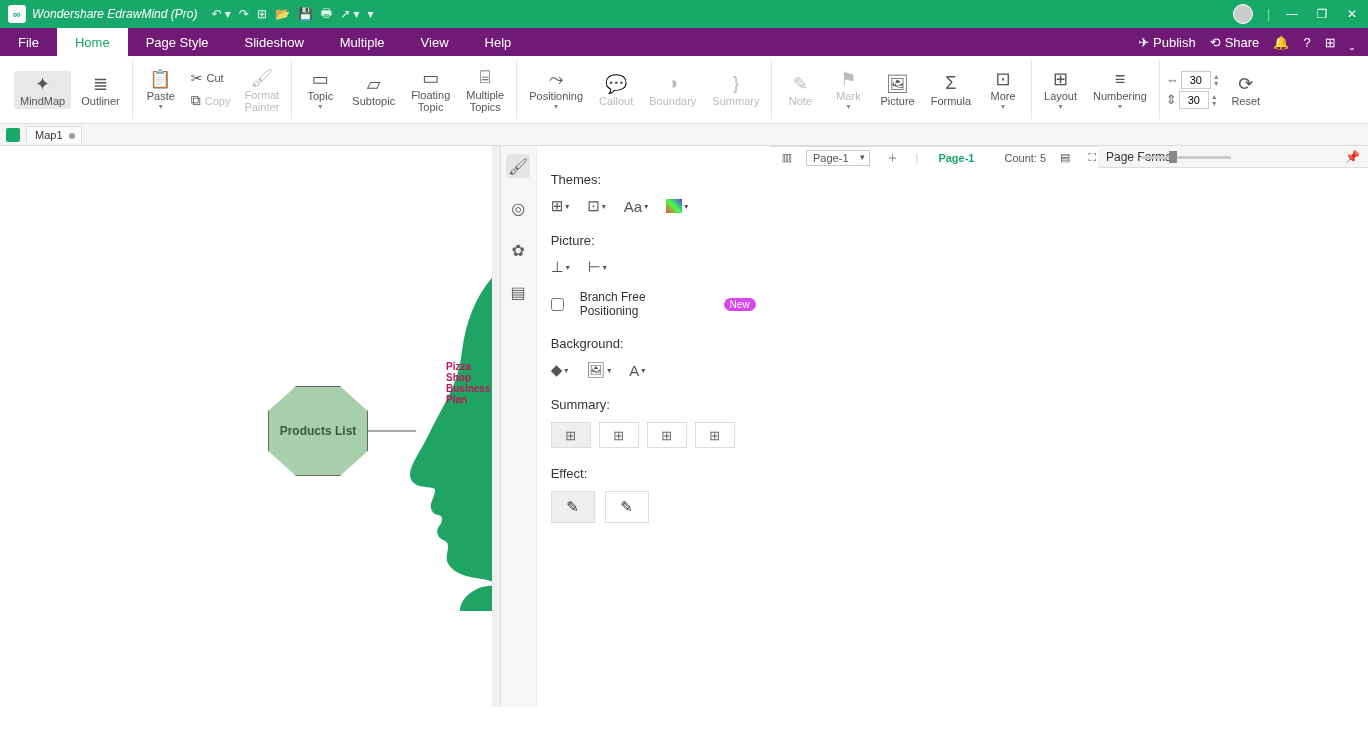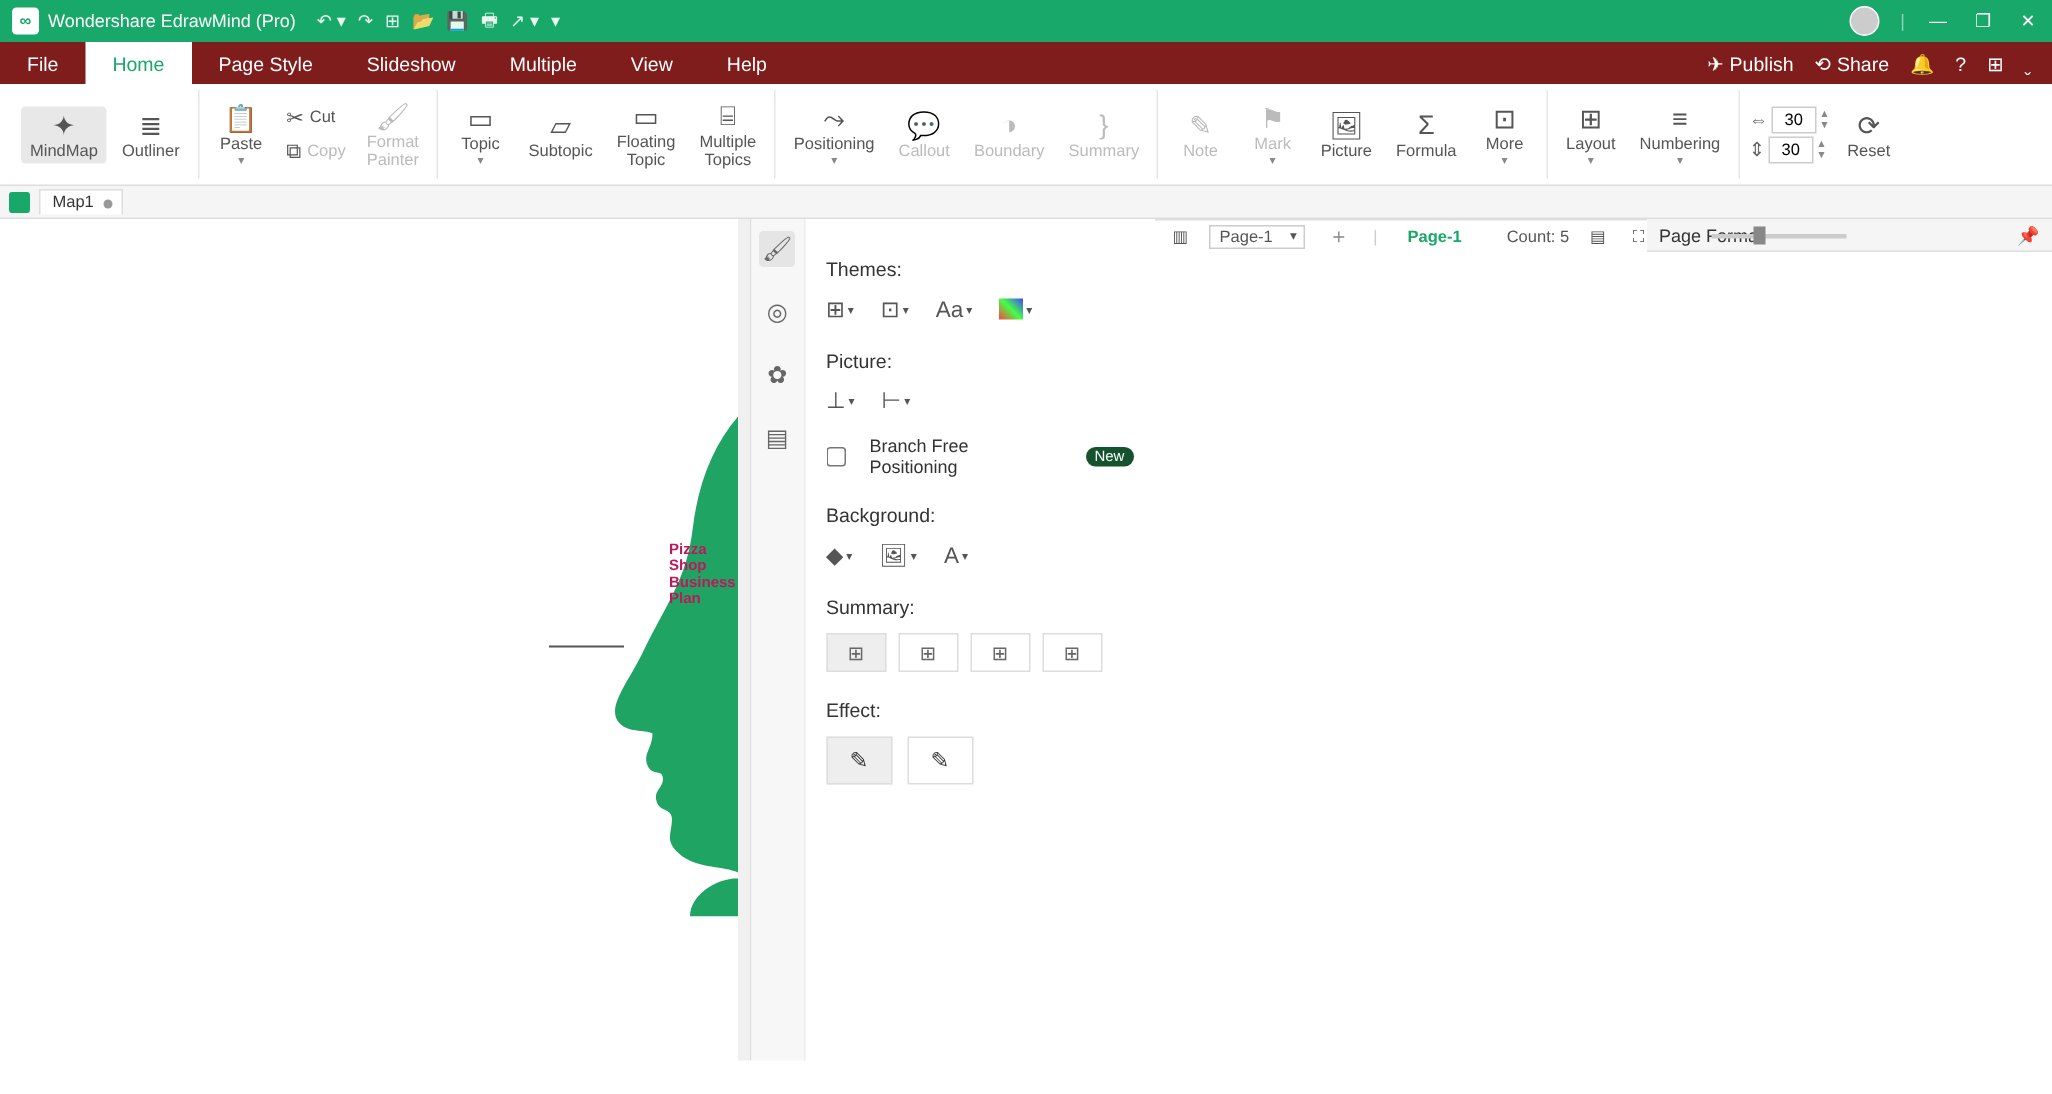--- a/index.html
+++ b/index.html
@@ -1,30 +1,30 @@
 <!DOCTYPE html>
 <html><head>
 <meta charset="utf-8">
 <style>
 * { margin:0; padding:0; box-sizing:border-box; font-family:"Segoe UI",Arial,sans-serif; }
 body { width:1368px; height:729px; overflow:hidden; background:#fff; font-size:12px; color:#333; }
 
 
 .titlebar { height:28px; background:#18a86a; display:flex; align-items:center; padding:0 8px; color:#fff; }
 .titlebar .logo { width:18px; height:18px; background:#fff; border-radius:3px; display:flex; align-items:center; justify-content:center; color:#18a86a; font-weight:bold; font-size:11px; margin-right:6px; }
-.titlebar .title { font-size:12px; margin-right:14px; }
+.titlebar .title { font-size:12px; margin-right:14px;font-style:italic; }
 .titlebar .qat { display:flex; gap:8px; align-items:center; }
 .titlebar .qat span { cursor:pointer; opacity:.9; }
 .titlebar .spacer { flex:1; }
 .titlebar .rightctl { display:flex; align-items:center; gap:14px; }
 .titlebar .avatar { width:20px; height:20px; border-radius:50%; background:#ccc; border:1px solid #fff; }
 .titlebar .winbtn { width:16px; text-align:center; cursor:pointer; }
 
 
-.menubar { height:28px; background:#7f1d1d; display:flex; align-items:stretch; color:#fff; }
+.menubar { height:28px; background:#701a75; display:flex; align-items:stretch; color:#fff; }
 .menubar .menuitem { padding:0 18px; display:flex; align-items:center; font-size:13px; cursor:pointer; }
 .menubar .menuitem.active { background:#fff; color:#18a86a; }
 .menubar .menuitem.file { color:#fff; }
 .menubar .spacer { flex:1; }
 .menubar .rightmenu { display:flex; align-items:center; gap:14px; padding-right:14px; }
 .menubar .rightmenu .mi { display:flex; align-items:center; gap:4px; cursor:pointer; font-size:13px; }
 
 
 .ribbon { height:68px; background:#fff; border-bottom:1px solid #ddd; display:flex; align-items:stretch; padding:4px 8px; }
 .rgroup { display:flex; align-items:center; padding:0 6px; border-right:1px solid #e5e5e5; gap:4px; }
@@ -77,21 +77,21 @@
 .iconbtn { display:flex; align-items:center; gap:2px; cursor:pointer; font-size:15px; color:#555; }
 .iconbtn .dd { font-size:8px; }
 .rainbowrow { display:flex; gap:8px; }
 .rainbowbtn { width:40px; height:26px; border:1px solid #ddd; display:flex; align-items:center; justify-content:center; cursor:pointer; font-size:13px; color:#666; }
 .rainbowbtn.active { background:#eee; }
 .effectrow { display:flex; gap:10px; }
 .effectbtn { width:44px; height:32px; border:1px solid #ddd; display:flex; align-items:center; justify-content:center; cursor:pointer; font-size:15px; }
 .effectbtn.active { background:#eee; }
 .chk { display:flex; align-items:center; gap:16px; font-size:12px; }
 .chk input { width:13px; height:13px; }
-.newbadge { background:#14532d; color:#fff; font-size:10px; padding:1px 6px; border-radius:8px;text-align:right; }
+.newbadge { background:#d946ef; color:#fff; font-size:10px; padding:1px 6px; border-radius:8px;text-align:right; }
 .panelheader { height:22px; background:#f5f5f5; border-bottom:1px solid #ddd; padding:0 8px; display:flex; align-items:center; justify-content:space-between; font-size:12px; width:270px; position:absolute; right:0; top:146px; }
 
 
 .statusbar { height:22px; border-top:1px solid #ddd; display:flex; align-items:center; padding:0 8px; font-size:11px; color:#555; gap:10px; }
 .statusbar .pagesel { border:1px solid #ccc; padding:1px 20px 1px 6px; position:relative; }
 .statusbar .pagesel::after { content:"▾"; position:absolute; right:4px; font-size:9px; }
 .statusbar .addpage { font-size:14px; cursor:pointer; color:#888; padding:0 6px; }
 .statusbar .pagetab { color:#18a86a; font-weight:bold; padding:0 10px; }
 .statusbar .spacer { flex:1; }
 .statusbar .ctrl { cursor:pointer; padding:0 4px; }
@@ -293,20 +293,23 @@
 
     <svg class="headshape" width="290" height="370" viewBox="0 0 290 370">
       <path fill="#1fa463" d="M160 5 C230 5 270 60 268 140 C268 170 255 195 248 215 C244 228 250 240 240 255 C232 268 225 268 222 280 C218 300 235 320 215 340 C195 358 120 348 98 345 C80 342 60 355 60 370 L280 370 L280 330 C280 300 275 280 272 250 C270 225 280 200 280 160 C280 70 225 5 160 5 Z M160 5 C110 5 70 45 62 110 C58 145 45 160 28 195 C18 215 5 230 12 240 C18 248 30 245 35 248 C35 258 28 262 32 270 C35 276 42 272 42 278 C42 285 35 286 38 294 C40 300 48 298 48 305 C48 315 42 320 55 330 C70 340 90 335 98 345"></path>
     </svg>
     <div class="centraltext">Pizza Shop Business Plan</div>
 
     <svg class="conn" style="left:366px; top:280px" width="50" height="10">
         <line x1="0" y1="5" x2="50" y2="5"></line>
       </svg>
 
+    <div class="node octagon">
+        <span>Products List</span>
+      </div>
 
   </div>
   <div class="vscroll"></div>
 
   <div class="sidepanel">
     <div class="sidetabs">
       <div class="st active">🖌</div>
       <div class="st">◎</div>
       <div class="st">✿</div>
       <div class="st">▤</div>

